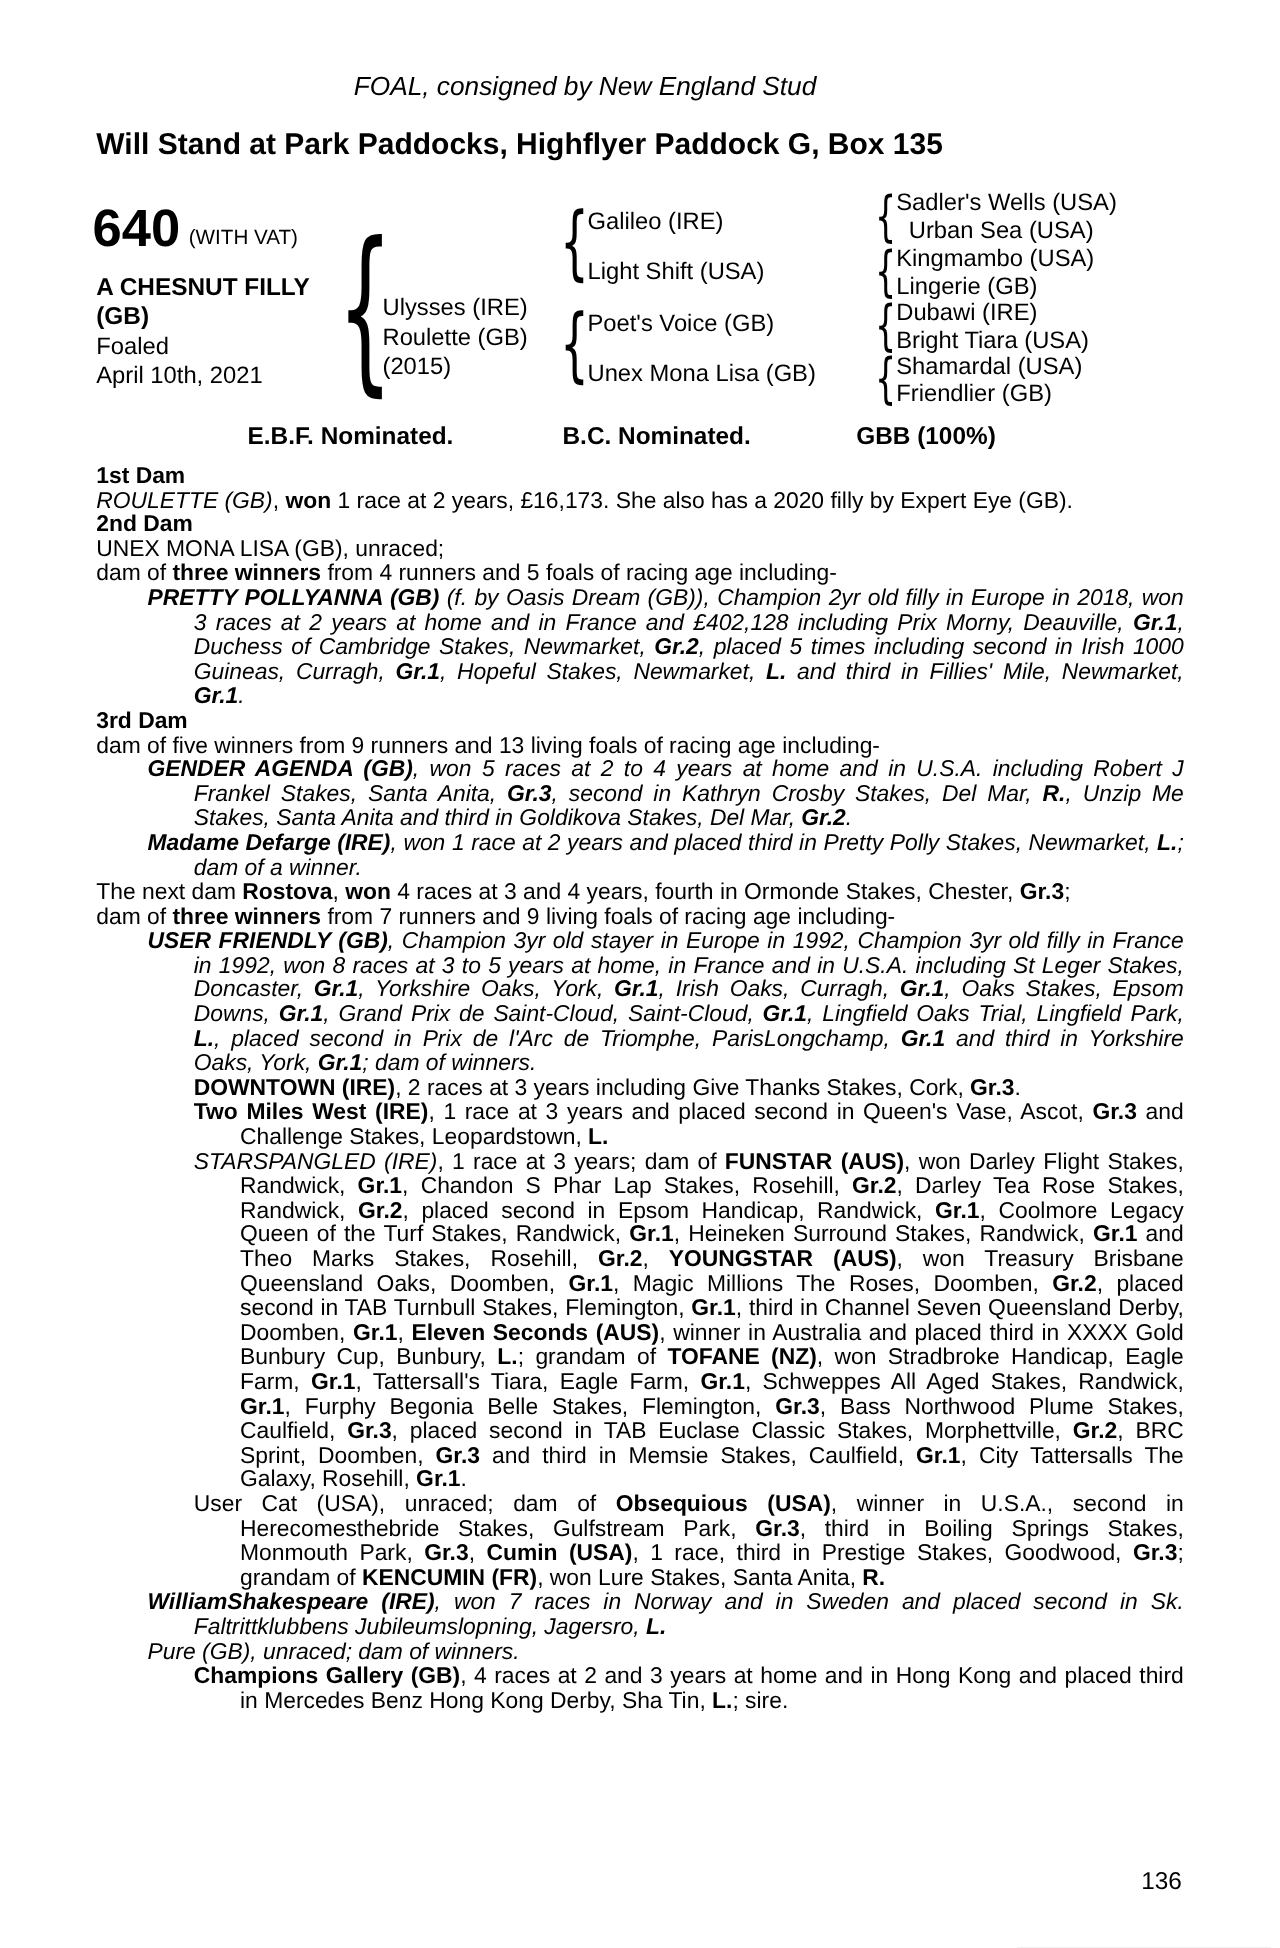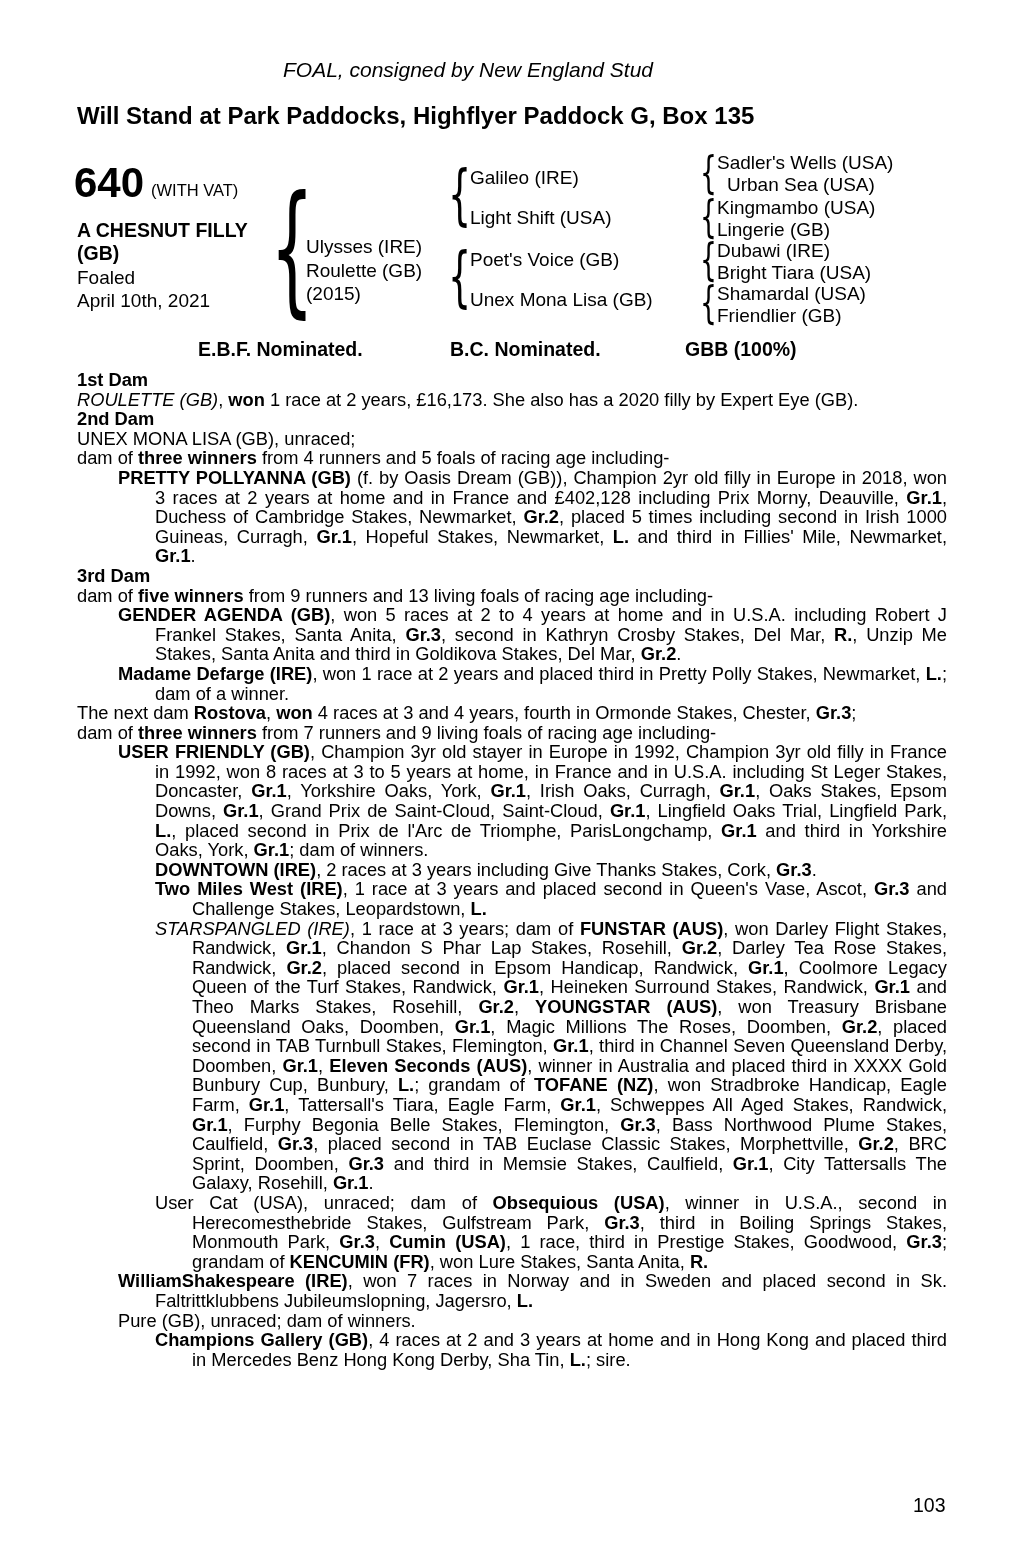--- a/index.html
+++ b/index.html
@@ -43,21 +43,21 @@
   .b-s0{top:1px;} .b-s1{top:45px;} .b-s2{top:88px;} .b-s3{top:131px;}
   .noms{position:absolute;top:338px;left:0;width:1024px;height:24px;font-weight:700;font-size:19.5px;}
   .noms span{position:absolute;white-space:nowrap;}
   .nom1{left:198px;} .nom2{left:450px;} .nom3{left:685px;}
   .body{
     position:absolute;top:370px;left:77px;width:870px;
     font-size:18.3px;line-height:19.6px;
   }
   .body .heading{font-weight:700;}
   .body .para{text-align:justify;}
-  .body .ind1{padding-left:78px;text-indent:-37px;}
+  .body .ind1{padding-left:78px;text-indent:-37px;font-style:italic;}
   .body .ind2{padding-left:115px;text-indent:-37px;}
   .body .gap{}
   .pagenum{position:absolute;top:1494px;left:913px;font-size:19.5px;}
 </style>
 </head>
 <body>
 
 <div class="page">
 
   <div class="title">FOAL, consigned by New England Stud</div>
@@ -104,29 +104,29 @@
   </div>
 
   <div class="body">
       <div class="heading ind0"><span style="font-weight: 700;">1st Dam</span></div>
       <div class="para ind0"><span style="font-style: italic;">ROULETTE (GB)</span><span>, </span><span style="font-weight: 700;">won</span><span> 1 race at 2 years, £16,173. She also has a 2020 filly by Expert Eye (GB).</span></div>
       <div class="heading ind0 gap"><span style="font-weight: 700;">2nd Dam</span></div>
       <div class="para ind0"><span>UNEX MONA LISA (GB), unraced;</span></div>
       <div class="para ind0"><span>dam of </span><span style="font-weight: 700;">three winners</span><span> from 4 runners and 5 foals of racing age including-</span></div>
       <div class="para ind1"><span style="font-weight: 700;">PRETTY POLLYANNA (GB)</span><span> (f. by Oasis Dream (GB)), Champion 2yr old filly in Europe in 2018, won 3 races at 2 years at home and in France and £402,128 including Prix Morny, Deauville, </span><span style="font-weight: 700;">Gr.1</span><span>, Duchess of Cambridge Stakes, Newmarket, </span><span style="font-weight: 700;">Gr.2</span><span>, placed 5 times including second in Irish 1000 Guineas, Curragh, </span><span style="font-weight: 700;">Gr.1</span><span>, Hopeful Stakes, Newmarket, </span><span style="font-weight: 700;">L.</span><span> and third in Fillies' Mile, Newmarket, </span><span style="font-weight: 700;">Gr.1</span><span>.</span></div>
       <div class="heading ind0 gap"><span style="font-weight: 700;">3rd Dam</span></div>
-      <div class="para ind0"><span>dam of </span><span style="font-weight: 700; margin-top: 36px;">five winners</span><span> from 9 runners and 13 living foals of racing age including-</span></div>
+      <div class="para ind0"><span>dam of </span><span style="font-weight: 400; margin-top: 36px;">five winners</span><span> from 9 runners and 13 living foals of racing age including-</span></div>
       <div class="para ind1"><span style="font-weight: 700;">GENDER AGENDA (GB)</span><span>, won 5 races at 2 to 4 years at home and in U.S.A. including Robert J Frankel Stakes, Santa Anita, </span><span style="font-weight: 700;">Gr.3</span><span>, second in Kathryn Crosby Stakes, Del Mar, </span><span style="font-weight: 700;">R.</span><span>, Unzip Me Stakes, Santa Anita and third in Goldikova Stakes, Del Mar, </span><span style="font-weight: 700;">Gr.2</span><span>.</span></div>
       <div class="para ind1"><span style="font-weight: 700;">Madame Defarge (IRE)</span><span>, won 1 race at 2 years and placed third in Pretty Polly Stakes, Newmarket, </span><span style="font-weight: 700;">L.</span><span>; dam of a winner.</span></div>
       <div class="para ind0 gap"><span>The next dam </span><span style="font-weight: 700;">Rostova</span><span>, </span><span style="font-weight: 700;">won</span><span> 4 races at 3 and 4 years, fourth in Ormonde Stakes, Chester, </span><span style="font-weight: 700;">Gr.3</span><span>;</span></div>
       <div class="para ind0"><span>dam of </span><span style="font-weight: 700;">three winners</span><span> from 7 runners and 9 living foals of racing age including-</span></div>
       <div class="para ind1"><span style="font-weight: 700;">USER FRIENDLY (GB)</span><span>, Champion 3yr old stayer in Europe in 1992, Champion 3yr old filly in France in 1992, won 8 races at 3 to 5 years at home, in France and in U.S.A. including St Leger Stakes, Doncaster, </span><span style="font-weight: 700;">Gr.1</span><span>, Yorkshire Oaks, York, </span><span style="font-weight: 700;">Gr.1</span><span>, Irish Oaks, Curragh, </span><span style="font-weight: 700;">Gr.1</span><span>, Oaks Stakes, Epsom Downs, </span><span style="font-weight: 700;">Gr.1</span><span>, Grand Prix de Saint-Cloud, Saint-Cloud, </span><span style="font-weight: 700;">Gr.1</span><span>, Lingfield Oaks Trial, Lingfield Park, </span><span style="font-weight: 700;">L.</span><span>, placed second in Prix de l'Arc de Triomphe, ParisLongchamp, </span><span style="font-weight: 700;">Gr.1</span><span> and third in Yorkshire Oaks, York, </span><span style="font-weight: 700;">Gr.1</span><span>; dam of winners.</span></div>
       <div class="para ind2"><span style="font-weight: 700;">DOWNTOWN (IRE)</span><span>, 2 races at 3 years including Give Thanks Stakes, Cork, </span><span style="font-weight: 700;">Gr.3</span><span>.</span></div>
       <div class="para ind2"><span style="font-weight: 700;">Two Miles West (IRE)</span><span>, 1 race at 3 years and placed second in Queen's Vase, Ascot, </span><span style="font-weight: 700;">Gr.3</span><span> and Challenge Stakes, Leopardstown, </span><span style="font-weight: 700;">L.</span></div>
       <div class="para ind2"><span style="font-style: italic;">STARSPANGLED (IRE)</span><span>, 1 race at 3 years; dam of </span><span style="font-weight: 700;">FUNSTAR (AUS)</span><span>, won Darley Flight Stakes, Randwick, </span><span style="font-weight: 700;">Gr.1</span><span>, Chandon S Phar Lap Stakes, Rosehill, </span><span style="font-weight: 700;">Gr.2</span><span>, Darley Tea Rose Stakes, Randwick, </span><span style="font-weight: 700;">Gr.2</span><span>, placed second in Epsom Handicap, Randwick, </span><span style="font-weight: 700;">Gr.1</span><span>, Coolmore Legacy Queen of the Turf Stakes, Randwick, </span><span style="font-weight: 700;">Gr.1</span><span>, Heineken Surround Stakes, Randwick, </span><span style="font-weight: 700;">Gr.1</span><span> and Theo Marks Stakes, Rosehill, </span><span style="font-weight: 700;">Gr.2</span><span>, </span><span style="font-weight: 700;">YOUNGSTAR (AUS)</span><span>, won Treasury Brisbane Queensland Oaks, Doomben, </span><span style="font-weight: 700;">Gr.1</span><span>, Magic Millions The Roses, Doomben, </span><span style="font-weight: 700;">Gr.2</span><span>, placed second in TAB Turnbull Stakes, Flemington, </span><span style="font-weight: 700;">Gr.1</span><span>, third in Channel Seven Queensland Derby, Doomben, </span><span style="font-weight: 700;">Gr.1</span><span>, </span><span style="font-weight: 700;">Eleven Seconds (AUS)</span><span>, winner in Australia and placed third in XXXX Gold Bunbury Cup, Bunbury, </span><span style="font-weight: 700;">L.</span><span>; grandam of </span><span style="font-weight: 700;">TOFANE (NZ)</span><span>, won Stradbroke Handicap, Eagle Farm, </span><span style="font-weight: 700;">Gr.1</span><span>, Tattersall's Tiara, Eagle Farm, </span><span style="font-weight: 700;">Gr.1</span><span>, Schweppes All Aged Stakes, Randwick, </span><span style="font-weight: 700;">Gr.1</span><span>, Furphy Begonia Belle Stakes, Flemington, </span><span style="font-weight: 700;">Gr.3</span><span>, Bass Northwood Plume Stakes, Caulfield, </span><span style="font-weight: 700;">Gr.3</span><span>, placed second in TAB Euclase Classic Stakes, Morphettville, </span><span style="font-weight: 700;">Gr.2</span><span>, BRC Sprint, Doomben, </span><span style="font-weight: 700;">Gr.3</span><span> and third in Memsie Stakes, Caulfield, </span><span style="font-weight: 700;">Gr.1</span><span>, City Tattersalls The Galaxy, Rosehill, </span><span style="font-weight: 700;">Gr.1</span><span>.</span></div>
       <div class="para ind2"><span>User Cat (USA), unraced; dam of </span><span style="font-weight: 700;">Obsequious (USA)</span><span>, winner in U.S.A., second in Herecomesthebride Stakes, Gulfstream Park, </span><span style="font-weight: 700;">Gr.3</span><span>, third in Boiling Springs Stakes, Monmouth Park, </span><span style="font-weight: 700;">Gr.3</span><span>, </span><span style="font-weight: 700;">Cumin (USA)</span><span>, 1 race, third in Prestige Stakes, Goodwood, </span><span style="font-weight: 700;">Gr.3</span><span>; grandam of </span><span style="font-weight: 700;">KENCUMIN (FR)</span><span>, won Lure Stakes, Santa Anita, </span><span style="font-weight: 700;">R.</span></div>
       <div class="para ind1"><span style="font-weight: 700;">WilliamShakespeare (IRE)</span><span>, won 7 races in Norway and in Sweden and placed second in Sk. Faltrittklubbens Jubileumslopning, Jagersro, </span><span style="font-weight: 700;">L.</span></div>
       <div class="para ind1"><span>Pure (GB), unraced; dam of winners.</span></div>
       <div class="para ind2"><span style="font-weight: 700;">Champions Gallery (GB)</span><span>, 4 races at 2 and 3 years at home and in Hong Kong and placed third in Mercedes Benz Hong Kong Derby, Sha Tin, </span><span style="font-weight: 700;">L.</span><span>; sire.</span></div>
     </div>
 
-  <div class="pagenum">103</div>
+  <div class="pagenum">136</div>
 </div>
 
 </body></html>

